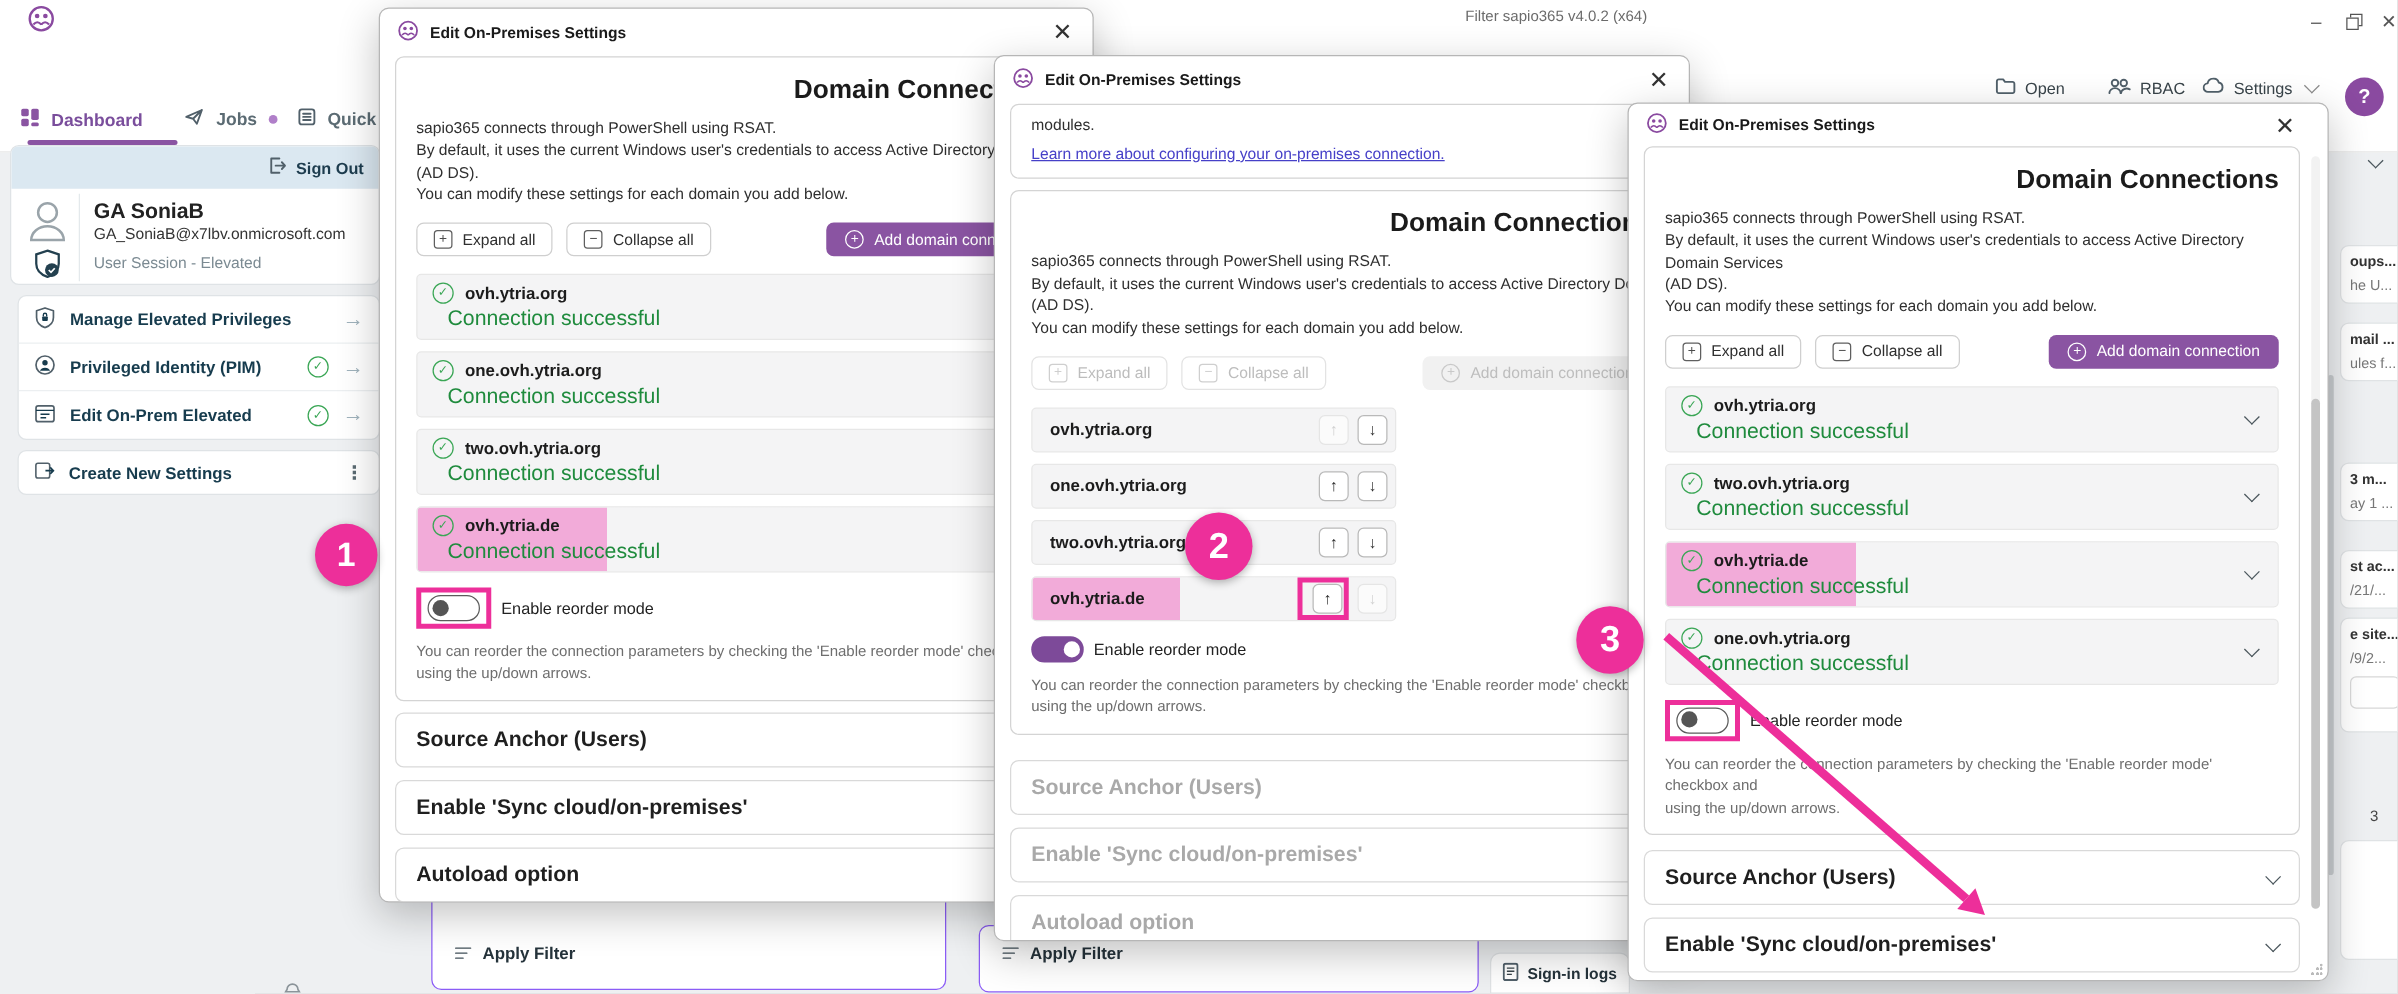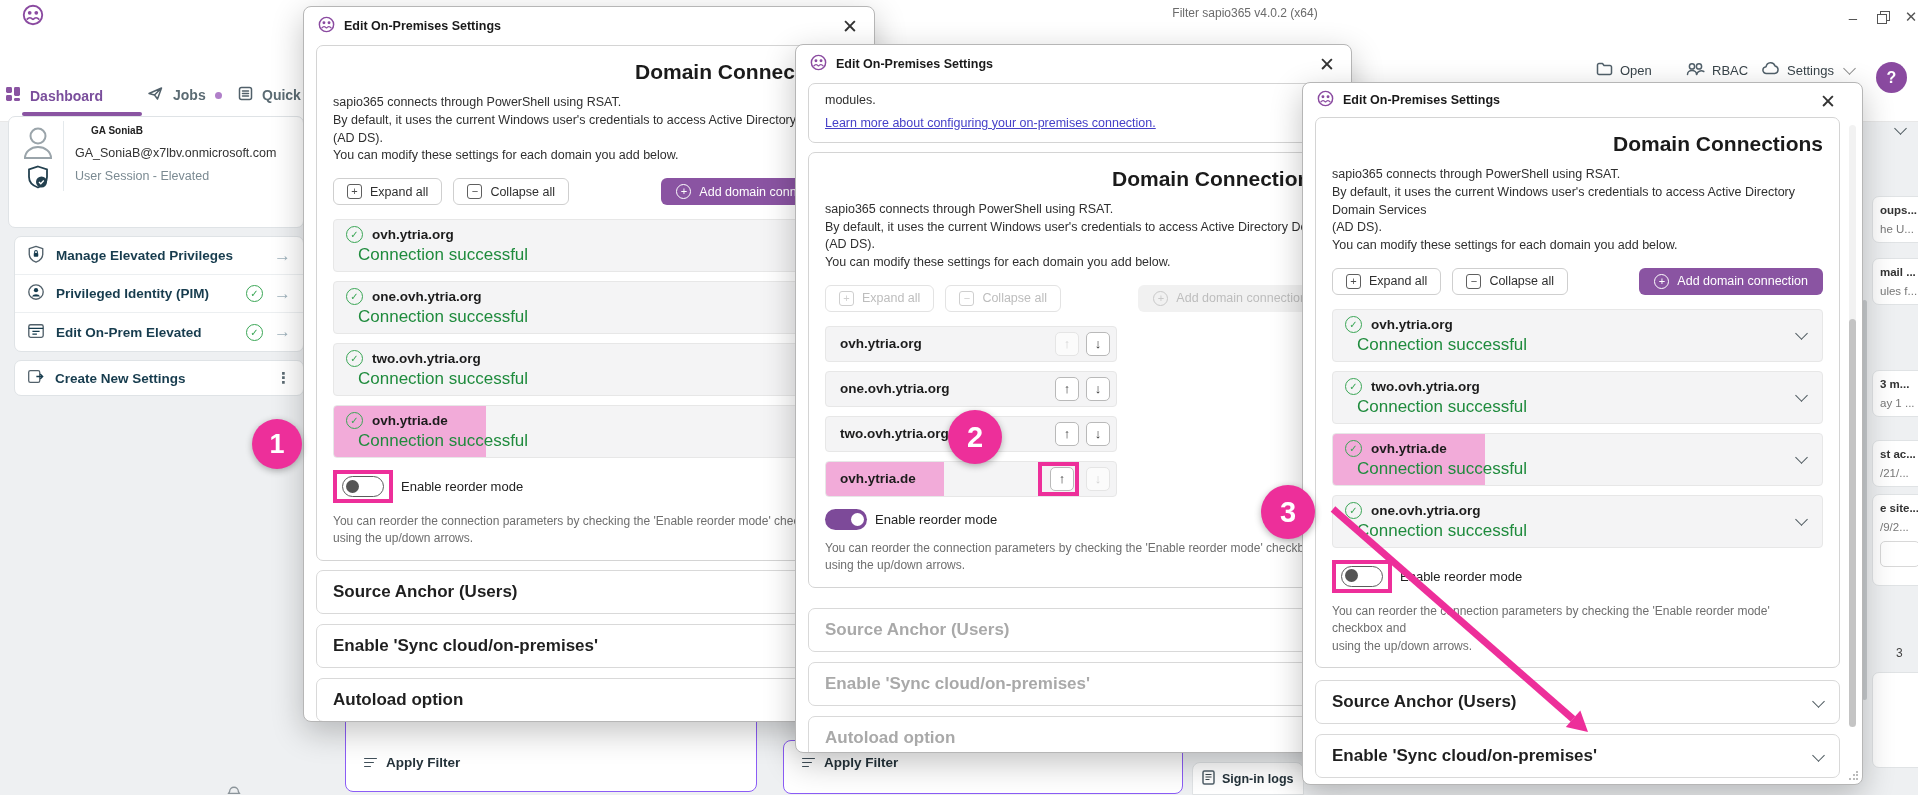--- a/index.html
+++ b/index.html
@@ -10,40 +10,40 @@
   
   #topwhite { left:0; top:0; width:1918px; height:122px; background:#ffffff; border-bottom:1px solid #e8e8e8; }
   #win-title { left:1100px; top:6px; width:290px; text-align:center; font-size:12px; color:#6b6b6b; }
   .winctl { top:8px; width:26px; height:18px; display:flex; align-items:center; justify-content:center; color:#555; font-size:15px; cursor:default; }
   .restore-ic { width:12px; height:12px; position:relative; }
   .restore-ic::after { content:""; position:absolute; left:0; top:3px; width:8px; height:8px; border:1.2px solid #555; background:#fff; }
   .restore-ic::before { content:""; position:absolute; left:3px; top:0; width:8px; height:8px; border:1.2px solid #555; }
 
   
   .tab { display:flex; align-items:center; gap:9px; font-size:14px; font-weight:bold; color:#5b6b73; }
-  #tab-dash { left:5px; top:86px; color:#7a4e9c; }
+  #tab-dash { left:16px; top:86px; color:#7a4e9c; }
   #tab-jobs { left:147px; top:86px; }
   #tab-quick { left:238px; top:86px; }
   #tab-underline { left:22px; top:112px; width:120px; height:4px; background:#8a54a2; border-radius:3px; }
   .jobs-dot { width:7px; height:7px; border-radius:50%; background:#b07fc9; }
 
   
   .tbitem { display:flex; align-items:center; gap:7px; font-size:13px; color:#39444a; top:62px; }
   #help-btn { left:1876px; top:62px; width:31px; height:31px; border-radius:50%; background:#8a4aa0; color:#fff;
               font-size:16px; font-weight:bold; display:flex; align-items:center; justify-content:center; }
   .icon-stroke { stroke:#51606a; fill:none; stroke-width:1.5; stroke-linecap:round; stroke-linejoin:round; }
 
   
   .card { background:#fff; border:1px solid #dfe3e6; border-radius:7px; }
   #sess-card { left:8px; top:116px; width:296px; height:112px; overflow:hidden; }
   #sess-head { height:34px; background:#dbe8f1; display:flex; align-items:center; justify-content:flex-end; padding:0 12px; gap:8px;
                font-size:13px; font-weight:bold; color:#1d3c4e; }
   #sess-body { position:relative; height:78px; }
   #sess-div { position:absolute; left:54px; top:4px; bottom:4px; width:1px; background:#e4e9ec; }
-  .sess-name { position:absolute; left:82px; top:8px; font-size:10px; font-weight:bold; color:#222; }
+  .sess-name { position:absolute; left:66px; top:8px; font-size:17px; font-weight:bold; color:#222; }
   .sess-mail { position:absolute; left:66px; top:29px; font-size:12.5px; color:#333; }
   .sess-state { position:absolute; left:66px; top:52px; font-size:12.5px; color:#7b8a92; }
   #menu-card { left:14px; top:236px; width:290px; }
   .mrow { display:flex; align-items:center; gap:11px; padding:0 12px; height:38px; border-bottom:1px solid #eceff1;
           font-size:13.5px; font-weight:bold; color:#173c4e; }
   .mrow:last-child { border-bottom:none; }
   .mspacer { flex:1; }
   .okring { width:17px; height:17px; border:1.5px solid #3aa655; border-radius:50%; color:#3aa655; font-size:10px;
             display:inline-flex; align-items:center; justify-content:center; flex:none; }
   .goarrow { color:#9fb2bc; font-size:17px; }
@@ -225,20 +225,26 @@
   </div>
   <div class="abs rfrag" style="top:494px;height:92px;">
     <div class="rline1">e site...</div>
     <div class="rline2">/9/2...</div>
     <div style="margin-top:8px;width:40px;height:26px;border:1px solid #d8d8d8;border-radius:5px;background:#fff;"></div>
   </div>
   <div class="abs" style="left:1896px;top:646px;font-size:12px;color:#444;">3</div>
   <div class="abs rfrag" style="top:672px;height:96px;"></div>
 
   <div class="abs card" id="sess-card">
+    <div id="sess-head">
+      <span><svg width="15" height="15" viewBox="0 0 15 15">
+            <path d="M9.5 1.8 h-6.5 v11.4 h6.5 M6.5 7.5 h7.5 M11.5 4.8 L14 7.5 L11.5 10.2" class="icon-stroke" stroke="#1d3c4e"></path>
+          </svg></span>
+      <span>Sign Out</span>
+    </div>
     <div id="sess-body">
       <div id="sess-div"></div>
       <span class="abs" style="left:12px;top:8px;"><svg width="34" height="38" viewBox="0 0 34 38">
             <circle cx="17" cy="11" r="7.5" fill="none" stroke="#9aa4aa" stroke-width="2"></circle>
             <path d="M4 33 a13 11 0 0 1 26 0 z" fill="none" stroke="#9aa4aa" stroke-width="2"></path>
           </svg></span>
       <span class="abs" style="left:18px;top:48px;"><svg width="22" height="24" viewBox="0 0 22 24">
             <path d="M11 1.5 L20 4.5 V12 c0 5.5 -4 8.8 -9 10.5 C6 20.8 2 17.5 2 12 V4.5 Z" fill="none" stroke="#23404f" stroke-width="1.8"></path>
             <circle cx="14.5" cy="17" r="5.5" fill="#23404f"></circle>
             <path d="M12 17 l1.8 1.8 l3 -3.2" stroke="#fff" stroke-width="1.4" fill="none"></path>

